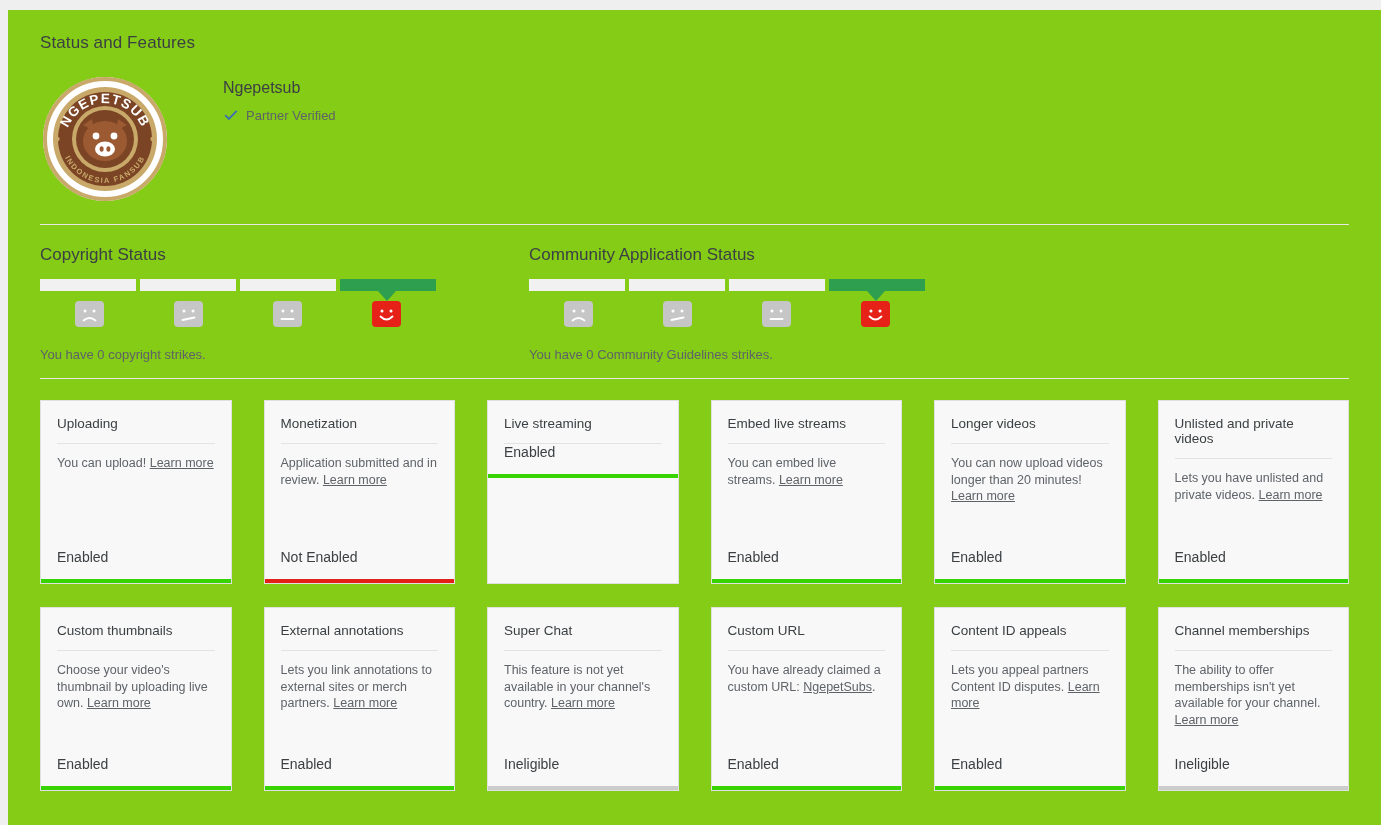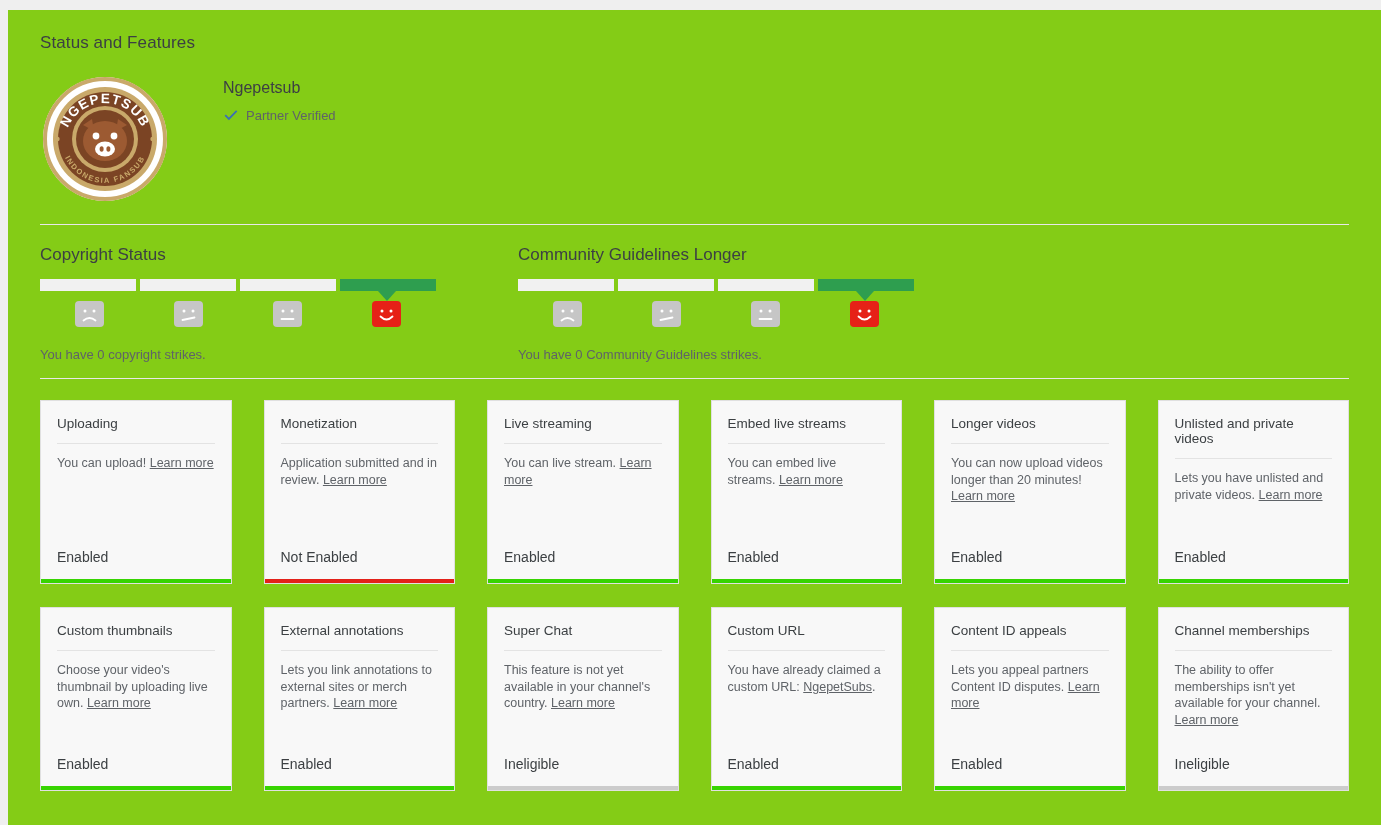--- a/index.html
+++ b/index.html
@@ -52,20 +52,21 @@
   .divider {
     height: 1px;
     background: #e8e8e8;
     margin-top: 19px;
   }
 
   
   .status-row {
     display: flex;
     padding-top: 20px;
+    gap: 11px;
   }
   .status-col { width: 478px; }
   .status-col.second { margin-left: 0; }
   .status-heading {
     font-size: 17px;
     color: #3c4043;
     font-weight: 400;
     margin-bottom: 14px;
   }
   .meter { width: 396px; }
@@ -260,21 +261,21 @@
                 <circle cx="19" cy="10" r="1.5" fill="#ffffff"></circle>
                 <path d="M8.5 15.5 Q14.5 21.5 20.5 15.5" fill="none" stroke="#ffffff" stroke-width="1.8" stroke-linecap="round"></path>
               </svg>
             </div>
           </div>
         </div>
         <div class="strike-note">You have 0 copyright strikes.</div>
       </div>
 
       <div class="status-col second">
-        <div class="status-heading">Community Guidelines Longer</div>
+        <div class="status-heading">Community Application Status</div>
         <div class="meter">
           <div class="meter-bars">
             <div class="bar"></div>
             <div class="bar"></div>
             <div class="bar"></div>
             <div class="bar active"></div>
             <div class="pointer">
                 <i></i>
               </div>
           </div>
@@ -333,21 +334,20 @@
         <div class="card">
           <div class="card-head">Monetization</div>
           <div class="card-head-rule"></div>
           <div class="card-desc"><span>Application submitted and in review. </span><a href="#">Learn more</a><span></span></div>
           <div class="card-state">Not Enabled</div>
           <div class="card-bar" style="background: rgb(227, 33, 25);"></div>
         </div>
         <div class="card">
           <div class="card-head">Live streaming</div>
           <div class="card-head-rule"></div>
-          <div class="card-desc"><span>You can live stream. </span><a href="#">Learn more</a><span></span></div>
           <div class="card-state">Enabled</div>
           <div class="card-bar" style="background: rgb(55, 212, 1);"></div>
         </div>
         <div class="card">
           <div class="card-head">Embed live streams</div>
           <div class="card-head-rule"></div>
           <div class="card-desc"><span>You can embed live streams. </span><a href="#">Learn more</a><span></span></div>
           <div class="card-state">Enabled</div>
           <div class="card-bar" style="background: rgb(55, 212, 1);"></div>
         </div>

